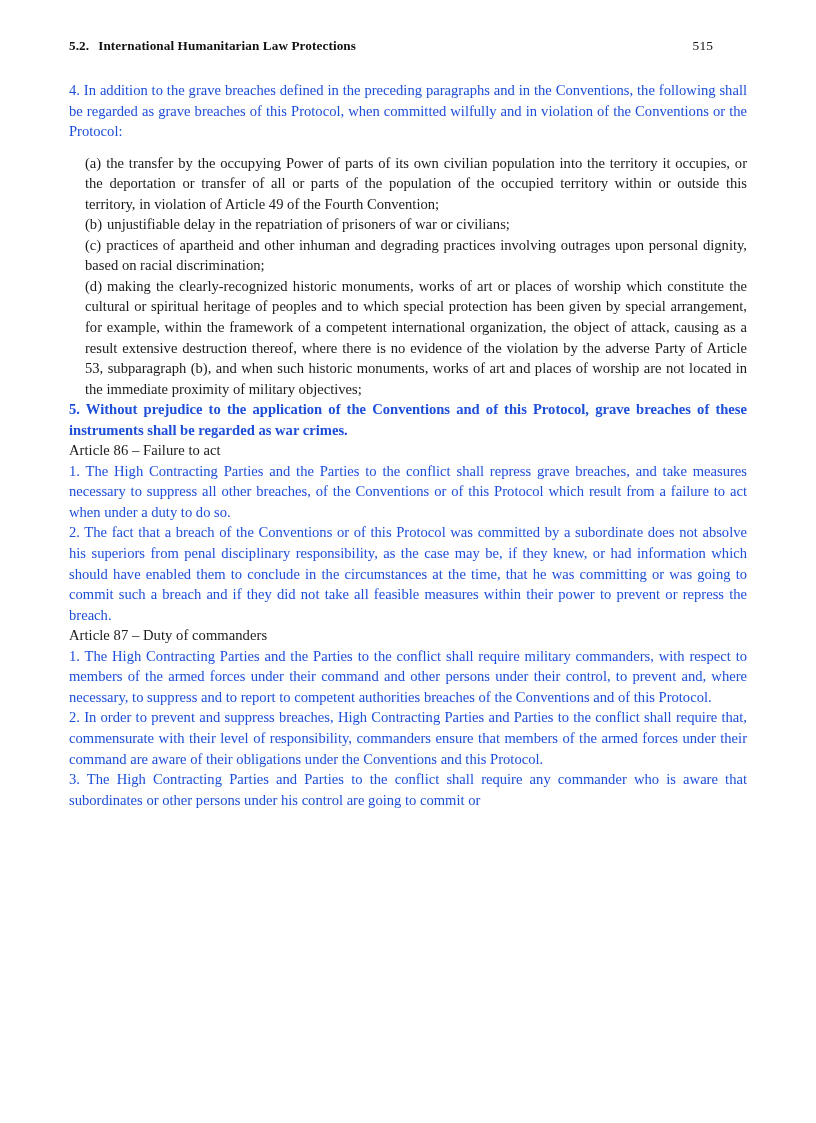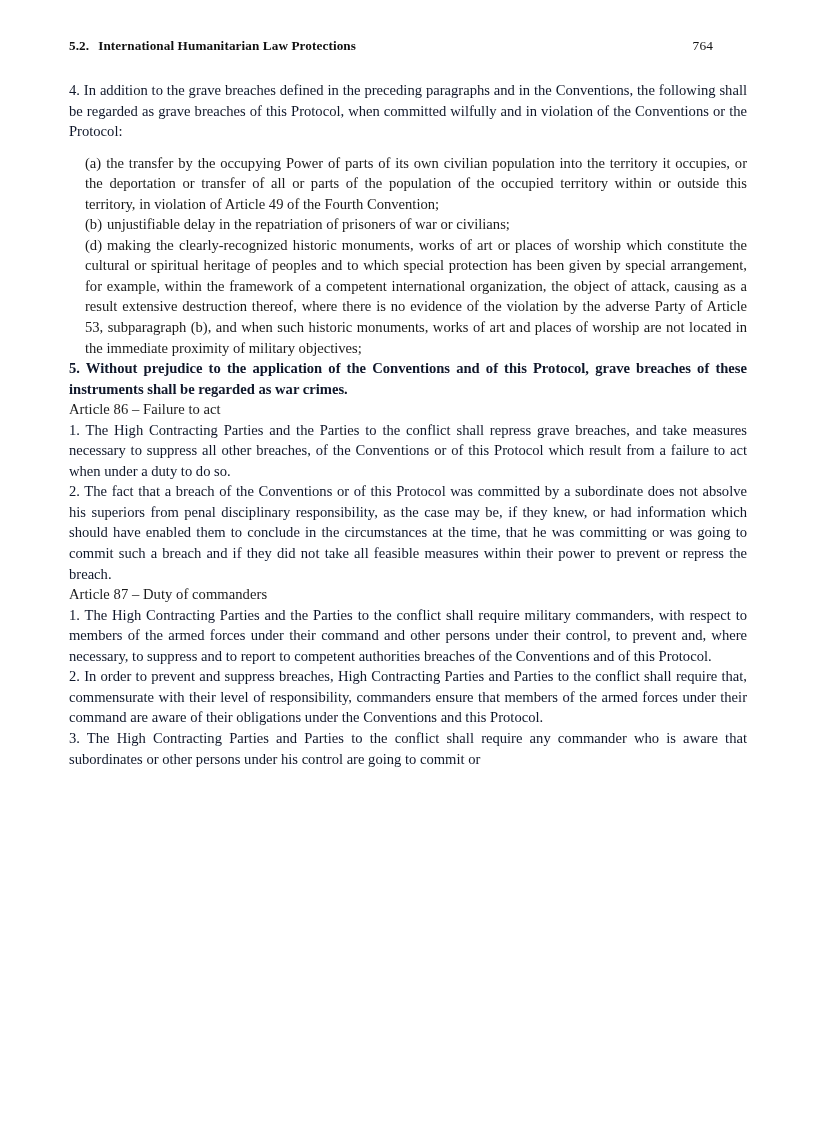--- a/index.html
+++ b/index.html
@@ -56,21 +56,21 @@
     left: 69px;
     top: 80px;
     width: 678px;
   }
   p.para {
     margin: 0 0 0 0;
     font-size: 14.6px;
     line-height: 20.55px;
     text-align: justify;
     text-justify: inter-word;
-    color: #0f172a;
+    color: #1d4ed8;
     hyphens: none;
   }
   p.para.lead {
     margin-top: 0;
   }
   .sub-list {
     margin: 11px 0 0 16px;
     padding: 0;
     width: 662px;
     margin-left: 16px;
@@ -105,30 +105,31 @@
 </head>
 <body>
 
 <div class="page">
 
   <div class="running-head">
     <span class="rh-left">
       <span class="rh-num">5.2.</span>
       <span class="rh-title">International Humanitarian Law Protections</span>
     </span>
-    <span class="folio">764</span>
+    <span class="folio">515</span>
   </div>
 
   <div class="body-col">
 
     <p class="para lead">4. In addition to the grave breaches defined in the preceding paragraphs and in the Conventions, the following shall be regarded as grave breaches of this Protocol, when committed wilfully and in violation of the Conventions or the Protocol:</p>
 
     <div class="sub-list">
       <p class="sub"><span class="lbl">(a)</span><span class="lbl-sp"></span><span>the transfer by the occupying Power of parts of its own civilian population into the territory it occupies, or the deportation or transfer of all or parts of the population of the occupied territory within or outside this territory, in violation of Article 49 of the Fourth Convention;</span></p>
       <p class="sub"><span class="lbl">(b)</span><span class="lbl-sp"></span><span>unjustifiable delay in the repatriation of prisoners of war or civilians;</span></p>
+      <p class="sub"><span class="lbl">(c)</span><span class="lbl-sp"></span><span>practices of apartheid and other inhuman and degrading practices involving outrages upon personal dignity, based on racial discrimination;</span></p>
       <p class="sub"><span class="lbl">(d)</span><span class="lbl-sp"></span><span>making the clearly-recognized historic monuments, works of art or places of worship which constitute the cultural or spiritual heritage of peoples and to which special protection has been given by special arrangement, for example, within the framework of a competent international organization, the object of attack, causing as a result extensive destruction thereof, where there is no evidence of the violation by the adverse Party of Article 53, subparagraph (b), and when such historic monuments, works of art and places of worship are not located in the immediate proximity of military objectives;</span></p>
     </div>
 
     <p class="para sp-after-list">5. Without prejudice to the application of the Conventions and of this Protocol, grave breaches of these instruments shall be regarded as war crimes.</p>
 
     <h2 class="article-head sp-head">Article 86 – Failure to act</h2>
 
     <p class="para sp-after-head">1. The High Contracting Parties and the Parties to the conflict shall repress grave breaches, and take measures necessary to suppress all other breaches, of the Conventions or of this Protocol which result from a failure to act when under a duty to do so.</p>
 
     <p class="para sp-gap">2. The fact that a breach of the Conventions or of this Protocol was committed by a subordinate does not absolve his superiors from penal disciplinary responsibility, as the case may be, if they knew, or had information which should have enabled them to conclude in the circumstances at the time, that he was committing or was going to commit such a breach and if they did not take all feasible measures within their power to prevent or repress the breach.</p>

